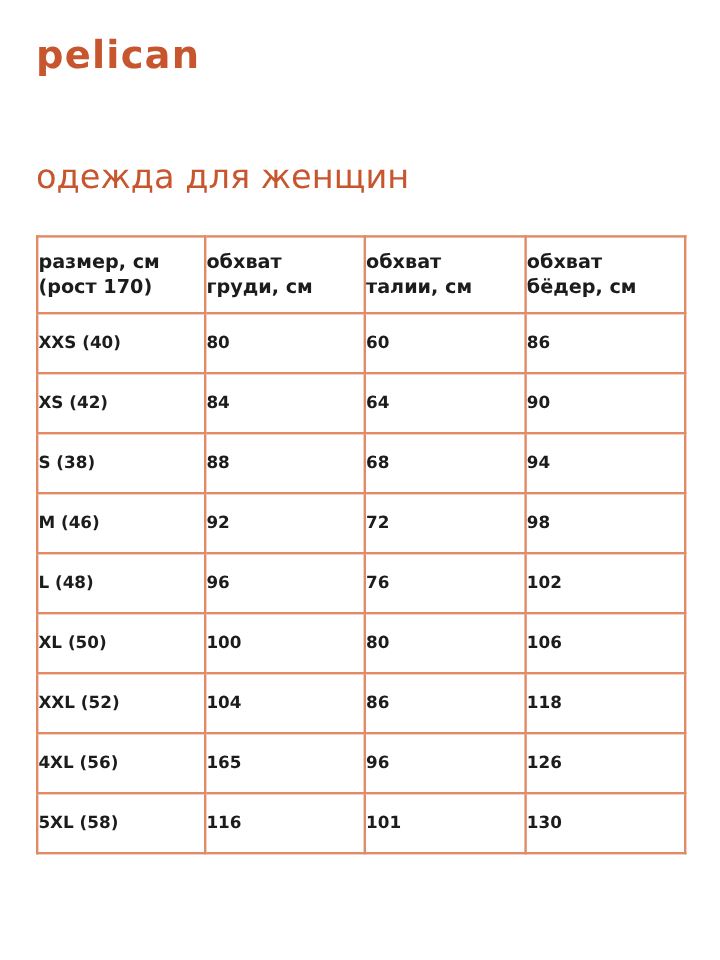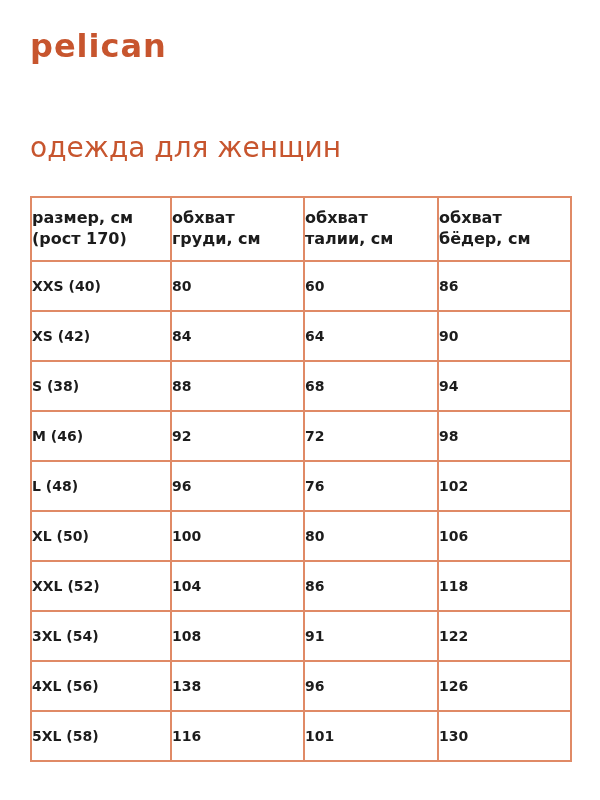--- a/index.html
+++ b/index.html
@@ -138,28 +138,22 @@
           <td>80</td>
           <td>106</td>
         </tr>
         <tr>
           <td>XXL (52)</td>
           <td>104</td>
           <td>86</td>
           <td>118</td>
         </tr>
         <tr>
-          <td>3XL (54)</td>
-          <td>108</td>
-          <td>91</td>
-          <td>122</td>
-        </tr>
-        <tr>
           <td>4XL (56)</td>
-          <td>138</td>
+          <td>165</td>
           <td>96</td>
           <td>126</td>
         </tr>
         <tr>
           <td>5XL (58)</td>
           <td>116</td>
           <td>101</td>
           <td>130</td>
         </tr>
       </tbody>

